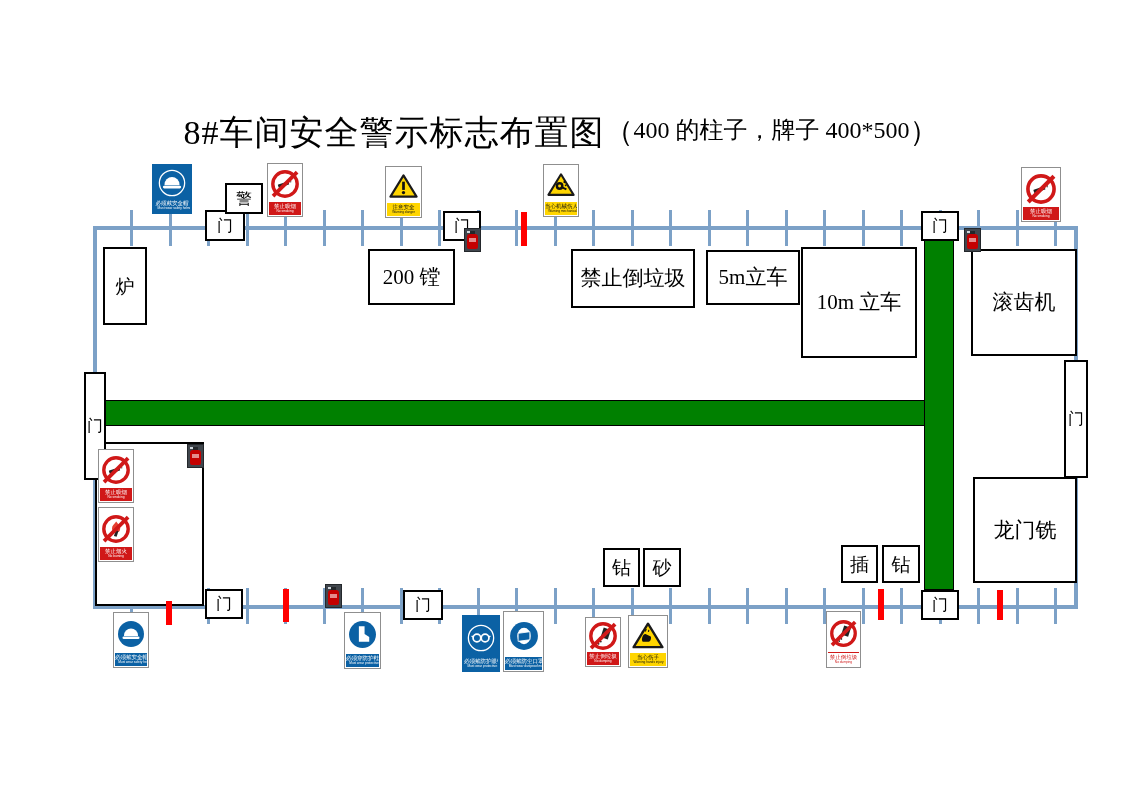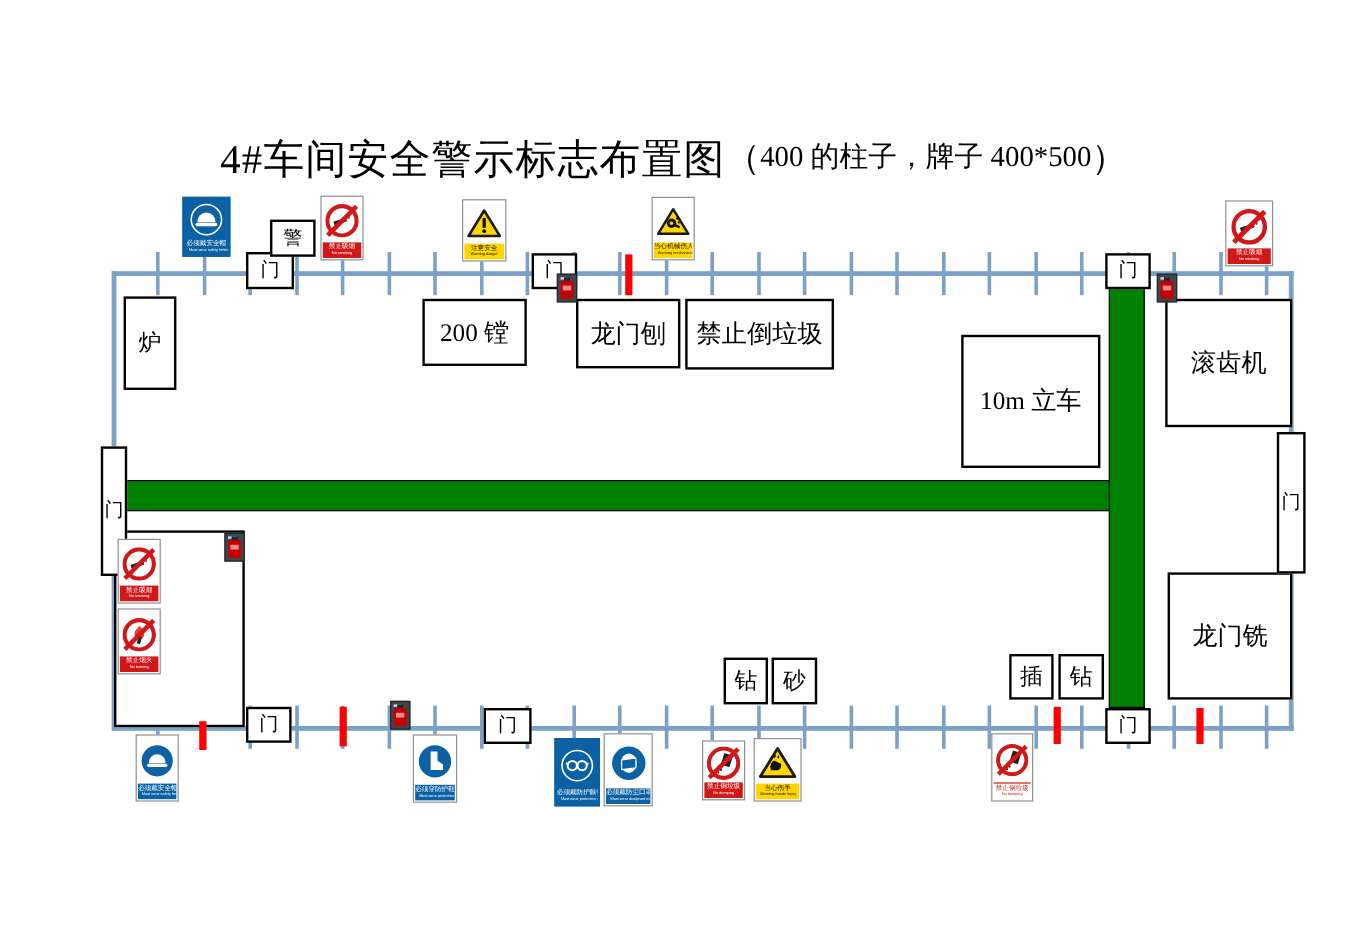--- a/index.html
+++ b/index.html
@@ -35,21 +35,21 @@
   .ext::before{content:"";position:absolute;top:2px;left:2px;width:7px;height:2px;background:#cfd6dd}
   .ext-body{width:11px;height:15px;background:#c40000;border-radius:3px 3px 2px 2px;margin-bottom:2px;position:relative}
   .ext-body::before{content:"";position:absolute;top:-3px;left:3px;width:5px;height:3px;background:#23272b}
   .ext-body::after{content:"";position:absolute;top:4px;left:2px;width:7px;height:4px;background:rgba(255,255,255,.55)}
   .bar{position:absolute;width:6px;background:#FF0000;z-index:8}
 </style>
 </head>
 <body>
 
 <div class="title-row">
-  <span class="t-main">4#车间安全警示标志布置图</span><span class="t-paren">（</span><span class="t-note">400 的柱子，牌子 400*500</span><span class="t-paren">）</span>
+  <span class="t-main">8#车间安全警示标志布置图</span><span class="t-paren">（</span><span class="t-note">400 的柱子，牌子 400*500</span><span class="t-paren">）</span>
 </div>
 
 <div id="diagram">
     <div class="wall" style="left: 94px; top: 226px; width: 984px; height: 4px; background: rgb(124, 161, 199);"></div>
     <div class="wall" style="left: 94px; top: 605px; width: 984px; height: 4px; background: rgb(124, 161, 199);"></div>
     <div class="wall" style="left: 93px; top: 226px; width: 4px; height: 383px; background: rgb(124, 161, 199);"></div>
     <div class="wall" style="left: 1074px; top: 226px; width: 4px; height: 383px; background: rgb(124, 161, 199);"></div>
     <div class="tick" style="left: 130px; top: 210px; height: 36px; background: rgb(124, 161, 199);"></div>
     <div class="tick" style="left: 130px; top: 588px; height: 36px; background: rgb(124, 161, 199);"></div>
     <div class="tick" style="left: 168.5px; top: 210px; height: 36px; background: rgb(124, 161, 199);"></div>
@@ -98,30 +98,30 @@
     <div class="tick" style="left: 977px; top: 588px; height: 36px; background: rgb(124, 161, 199);"></div>
     <div class="tick" style="left: 1015.5px; top: 210px; height: 36px; background: rgb(124, 161, 199);"></div>
     <div class="tick" style="left: 1015.5px; top: 588px; height: 36px; background: rgb(124, 161, 199);"></div>
     <div class="tick" style="left: 1054px; top: 210px; height: 36px; background: rgb(124, 161, 199);"></div>
     <div class="tick" style="left: 1054px; top: 588px; height: 36px; background: rgb(124, 161, 199);"></div>
     <div class="aisle" style="left: 104px; top: 400px; width: 828px; height: 26px; background: rgb(0, 128, 0);"></div>
     <div class="aisle" style="left: 924px; top: 240px; width: 30px; height: 350px; background: rgb(0, 128, 0);"></div>
     <div class="box" style="left: 103px; top: 247px; width: 44px; height: 78px; font-size: 19px;">
       <span>炉</span>
     </div>
-    <div class="box" style="left: 352px; top: 249px; width: 87px; height: 56px;">
+    <div class="box" style="left: 368px; top: 249px; width: 87px; height: 56px;">
       <span>200 镗</span>
-    </div>
-    <div class="box" style="left: 480px; top: 249px; width: 87px; height: 58px;">
-      <span>龙门刨</span>
     </div>
     <div class="box" style="left: 571px; top: 249px; width: 124px; height: 59px;">
       <span>禁止倒垃圾</span>
     </div>
-    <div class="box" style="left: 801px; top: 247px; width: 116px; height: 111px; margin-top: 32px;">
+    <div class="box" style="left: 706px; top: 250px; width: 94px; height: 55px;">
+      <span>5m立车</span>
+    </div>
+    <div class="box" style="left: 801px; top: 247px; width: 116px; height: 111px;">
       <span>10m 立车</span>
     </div>
     <div class="box" style="left: 971px; top: 249px; width: 106px; height: 107px;">
       <span>滚齿机</span>
     </div>
     <div class="box" style="left: 973px; top: 477px; width: 104px; height: 106px;">
       <span>龙门铣</span>
     </div>
     <div class="box" style="left: 841px; top: 545px; width: 37px; height: 38px; font-size: 19px;">
       <span>插</span>

